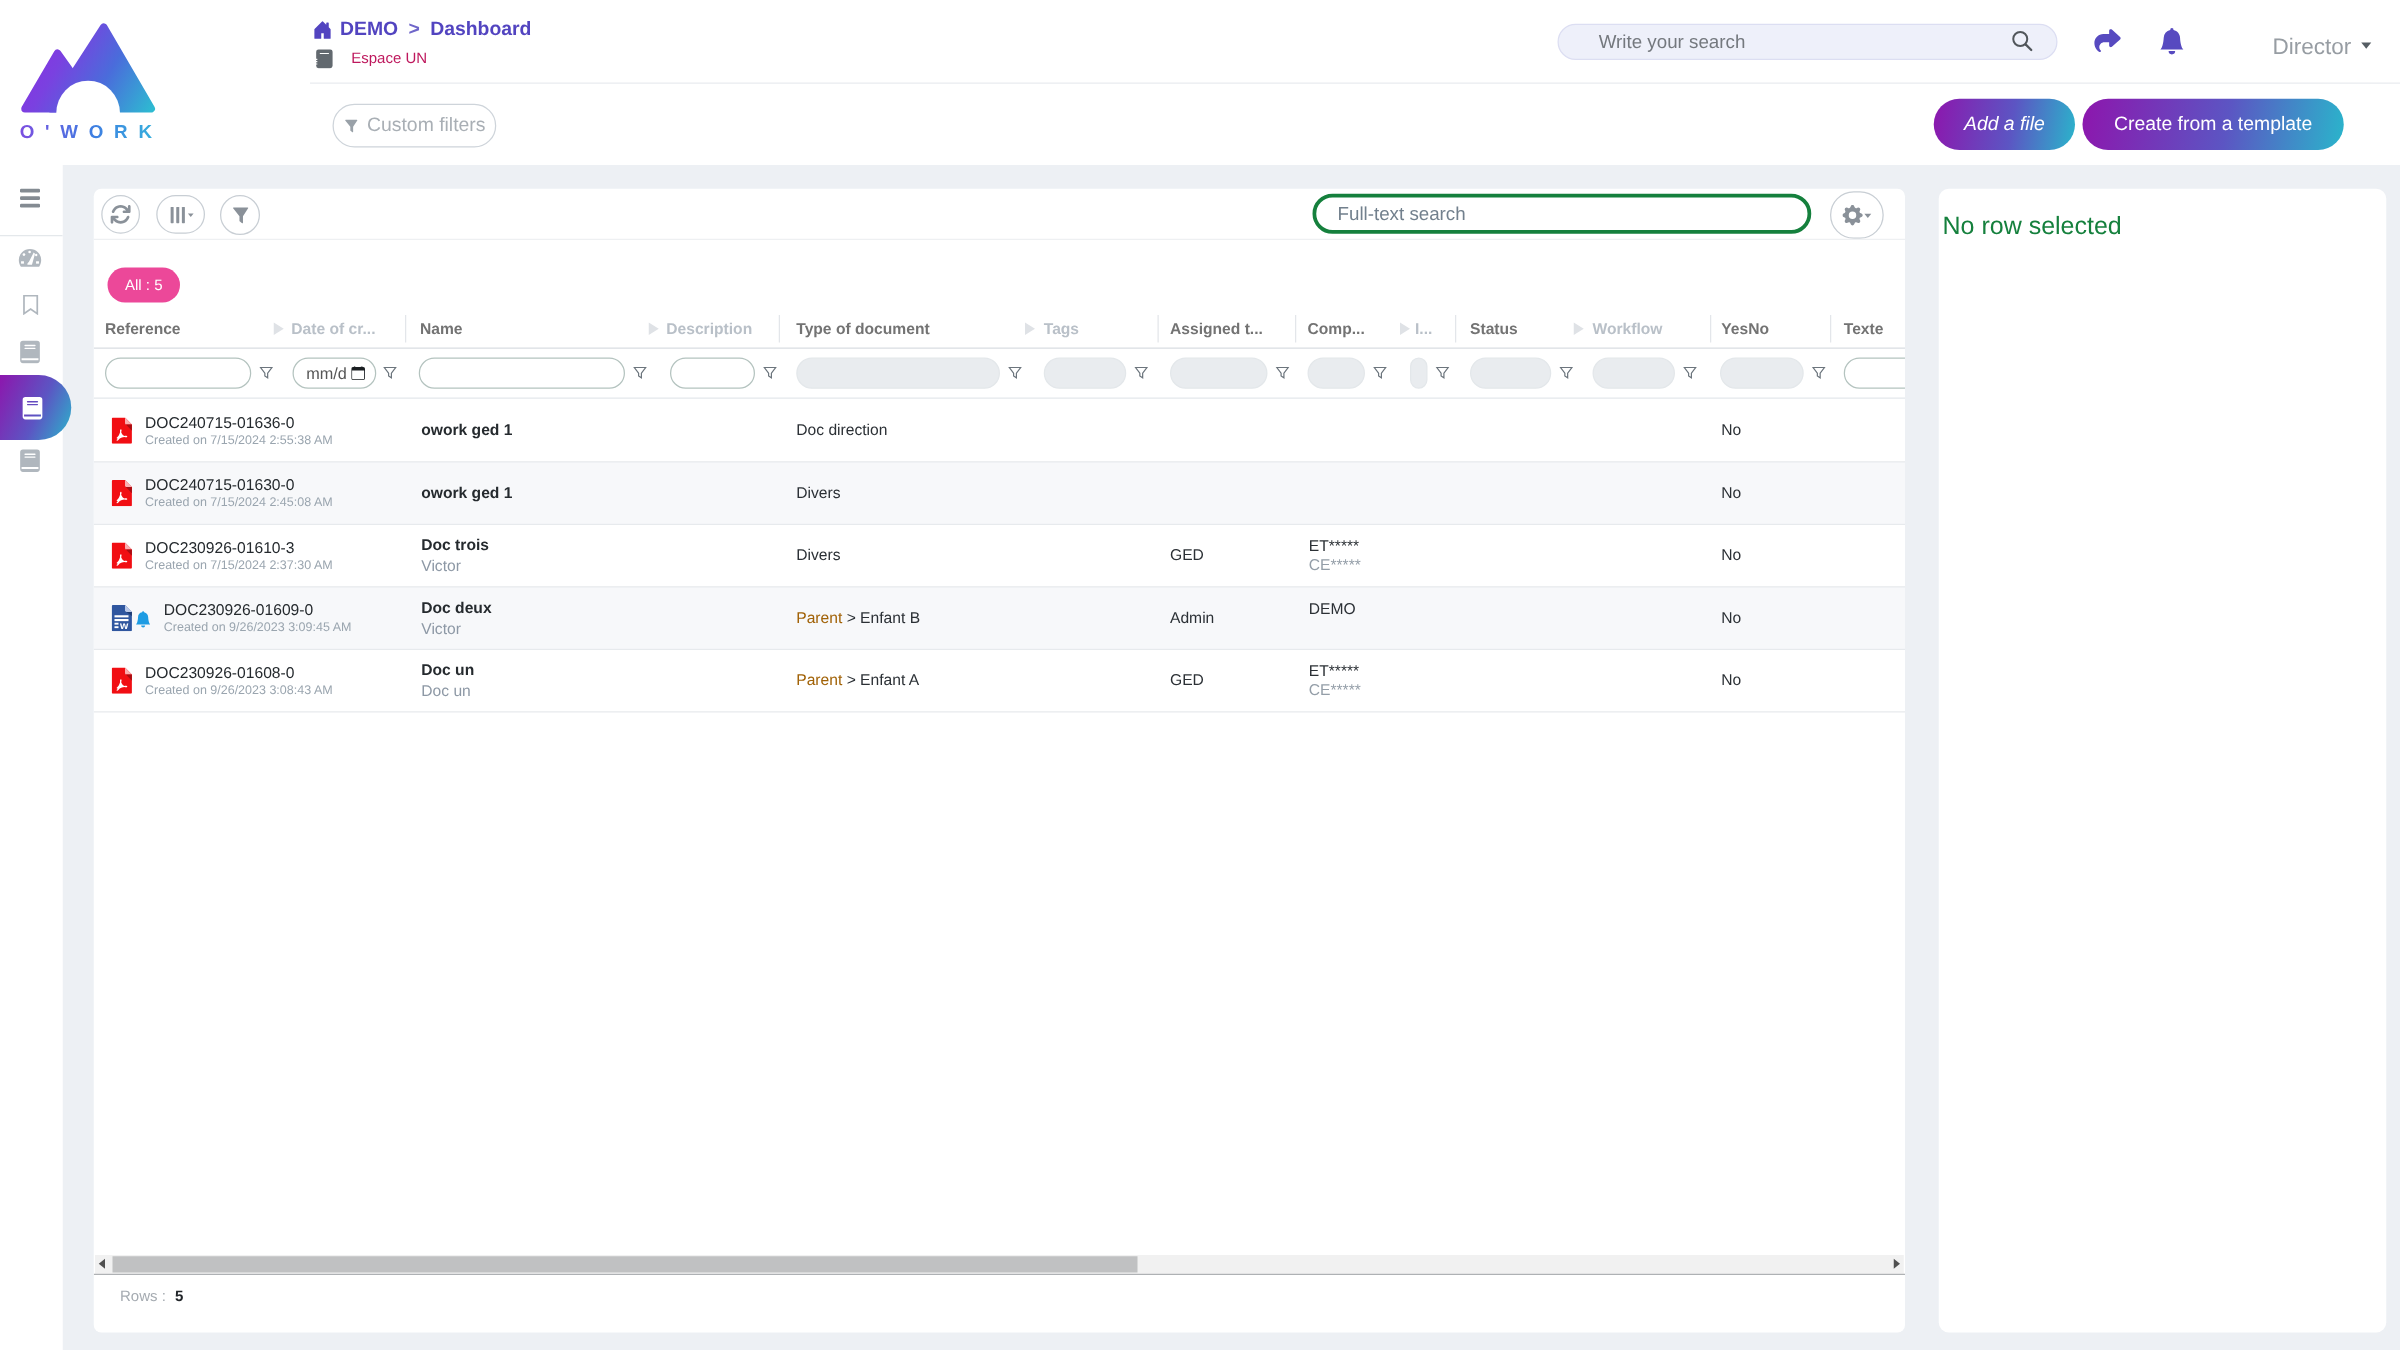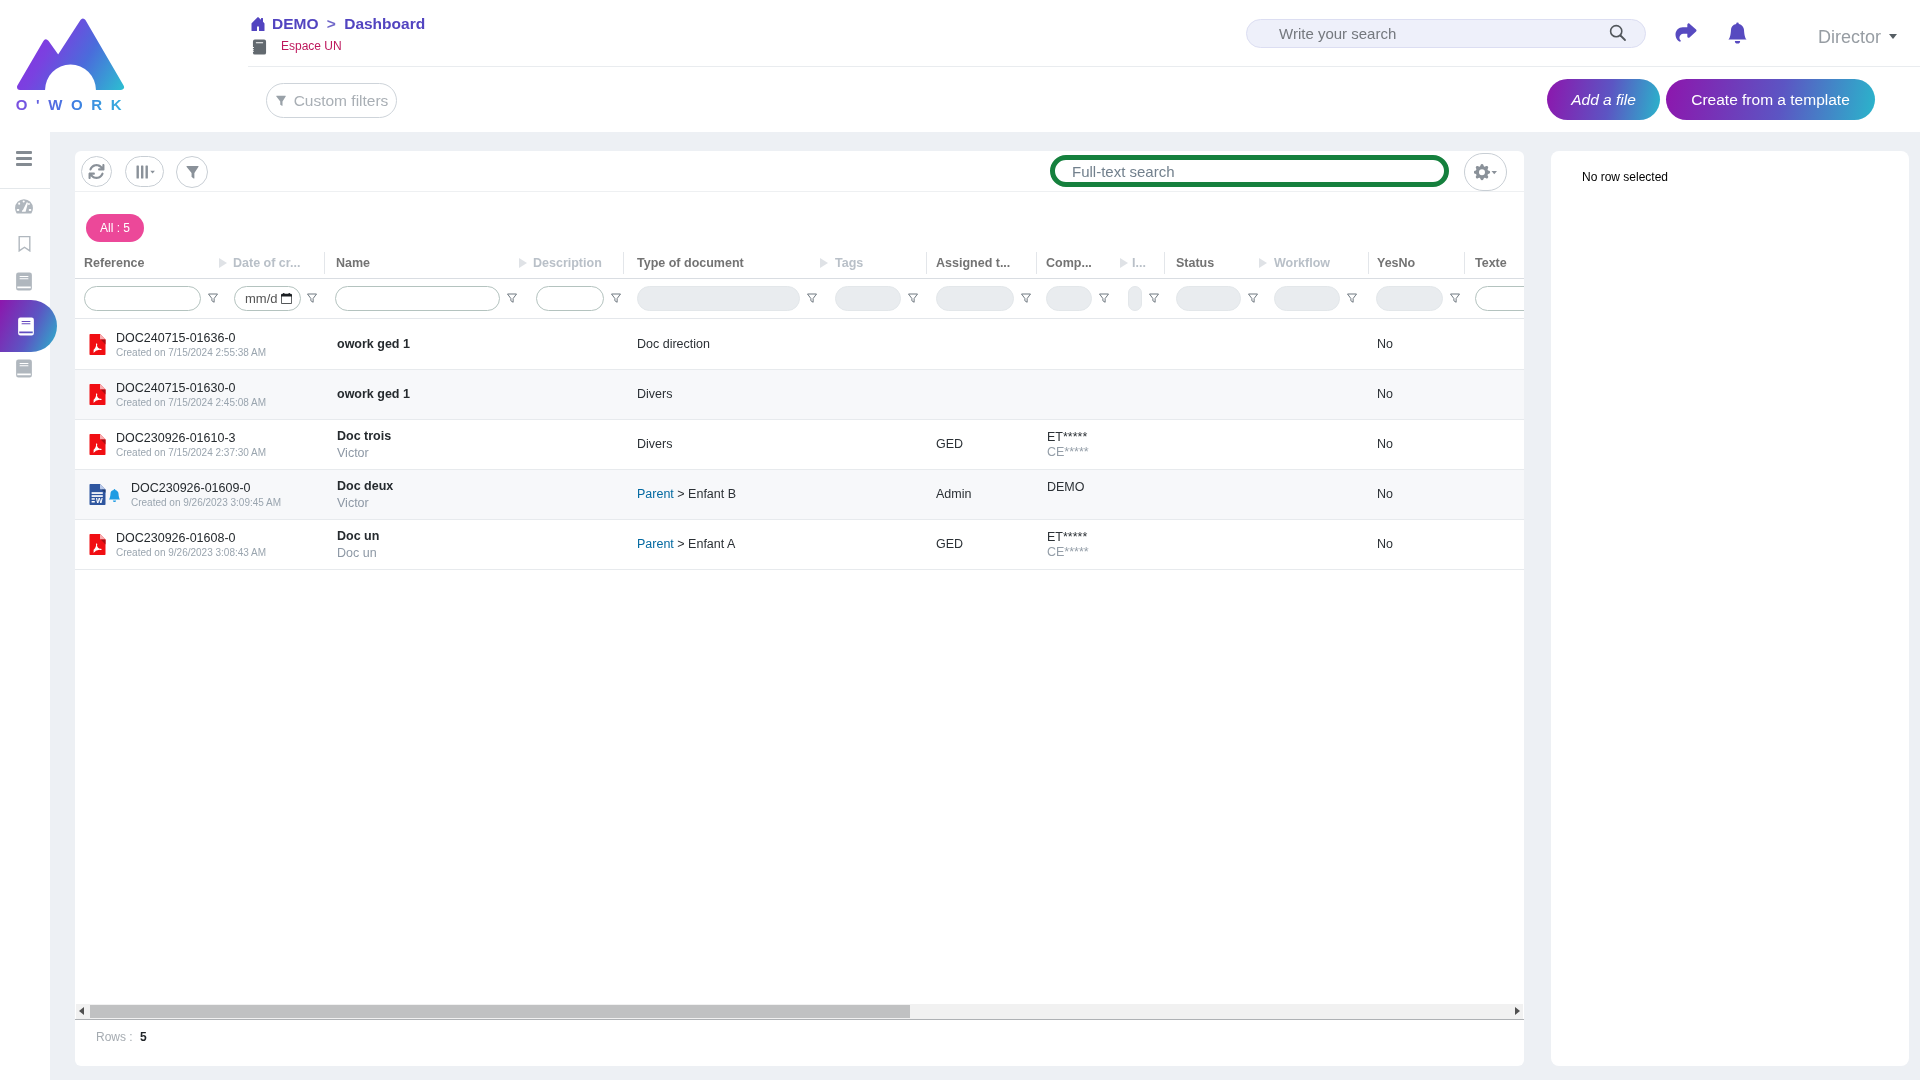--- a/index.html
+++ b/index.html
@@ -38,21 +38,21 @@
 .hbar { position:absolute; left:16px; width:16px; height:3px; background:#848b92; border-radius:1px; }
 #activepill { left:0; top:300px; width:57px; height:52px; border-radius:0 26px 26px 0;
   background:linear-gradient(115deg,#8d16ad 0%,#5c55c3 55%,#2ab5cb 100%); }
 
 
 #card { left:75px; top:151px; width:1449px; height:915px; background:#fff; border-radius:6px; overflow:hidden; }
 #card .toolbar-border { position:absolute; left:0; top:40px; width:100%; height:1px; background:#eef0f2; }
 .circbtn { position:absolute; border:1px solid #c8ced4; border-radius:50%; background:#fff;
   display:flex; align-items:center; justify-content:center; }
 #ftsearch { position:absolute; left:975px; top:4px; width:399px; height:32px; border-radius:16px;
-  border:5px solid #15803d; background:#fff; color:#72808d; font-size:15px;
+  border:3px solid #15803d; background:#fff; color:#72808d; font-size:15px;
   display:flex; align-items:center; padding-left:17px; }
 #allpill { position:absolute; left:11px; top:63px; width:58px; height:28px; border-radius:14px;
   background:#ec4899; color:#fff; font-size:12px; display:flex; align-items:center; justify-content:center; }
 
 .hdr { position:absolute; top:105px; font-size:12.5px; line-height:15px; font-weight:bold; color:#737373; white-space:nowrap; }
 .hdr.gray { color:#b9c0c8; }
 .htri { position:absolute; top:107px; width:0; height:0; border-top:5.5px solid transparent;
   border-bottom:5.5px solid transparent; border-left:8px solid #dfe2e6; }
 .hsep { position:absolute; top:101px; width:1px; height:22px; background:#e3e6ea; }
 #hdrline { position:absolute; left:0; top:127px; width:100%; height:1px; background:#d9dde2; }
@@ -63,33 +63,33 @@
 #filterline { position:absolute; left:0; top:167px; width:100%; height:1px; background:#e4e7eb; }
 
 .row { position:absolute; left:0; width:100%; height:50px; }
 .row.alt { background:#f7f8fa; }
 .rowline { position:absolute; left:0; width:100%; height:1px; background:#e7eaed; z-index:3; }
 .ref1 { position:absolute; top:12px; font-size:12.5px; color:#252a2e; white-space:nowrap; }
 .ref2 { position:absolute; top:28px; font-size:10px; color:#9aa5af; white-space:nowrap; }
 .nm1 { position:absolute; left:262px; font-size:12.5px; font-weight:bold; color:#252a2e; white-space:nowrap; }
 .nm2 { position:absolute; left:262px; font-size:12.5px; color:#8d98a5; white-space:nowrap; }
 .cell { position:absolute; font-size:12.5px; color:#2b3035; white-space:nowrap; }
-.cell .dim { color:#0369a1;margin-top:32px; }
+.cell .dim { color:#a16207;margin-top:32px; }
 
 
 #hscroll { position:absolute; left:1px; top:853px; width:1447px; height:15px; background:#f1f1f1; }
 #hthumb { position:absolute; left:14px; top:1px; width:820px; height:13px; background:#c0c1c2; }
 .sarrow { position:absolute; top:3px; width:0; height:0; }
 #footline { position:absolute; left:0; top:868px; width:100%; height:1px; background:#aeb1b4; }
 #rowsfoot { position:absolute; left:21px; top:879px; font-size:12px; font-weight:normal; color:#a5abb1; }
 #rowsfoot b { color:#212529; margin-left:4px; }
 
 
 #panel { left:1551px; top:151px; width:358px; height:915px; background:#fff; border-radius:8px; }
-#panel .txt { position:absolute; left:31px; top:19px; font-size:12px; color:#000000; }
+#panel .txt { position:absolute; left:3px; top:19px; font-size:20px; color:#15803d; }
 </style>
 </head>
 <body>
 
 <svg class="abs" style="left:0;top:0" width="150" height="125" viewBox="0 0 150 125">
   <defs>
     <linearGradient id="lg" x1="15" y1="30" x2="125" y2="95" gradientUnits="userSpaceOnUse">
       <stop offset="0%" stop-color="#8e2be2"></stop>
       <stop offset="30%" stop-color="#7a41e0"></stop>
       <stop offset="60%" stop-color="#4a6cdb"></stop>

